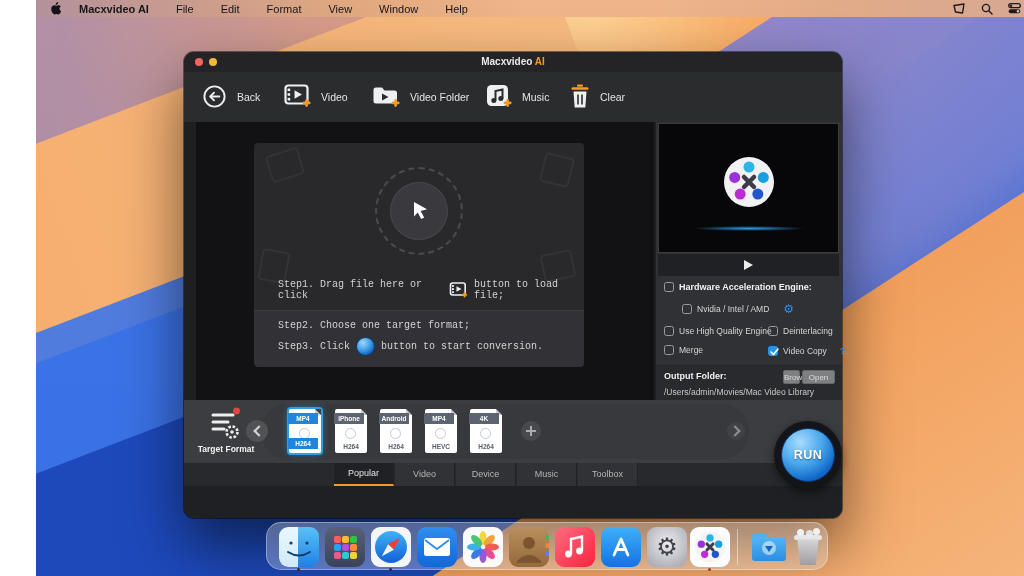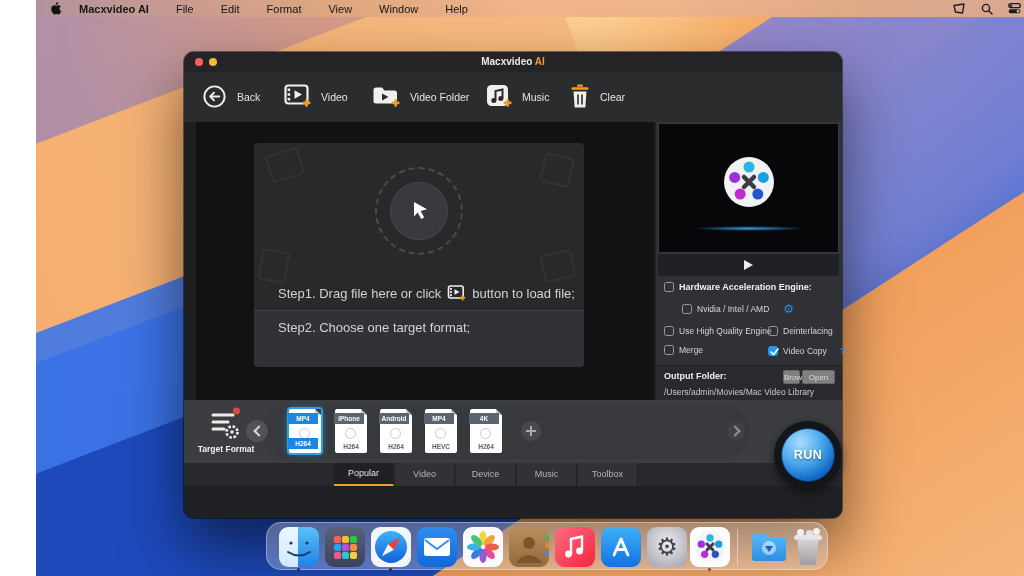--- a/index.html
+++ b/index.html
@@ -48,21 +48,21 @@
   .main-left{position:absolute;left:12px;top:0;width:458px;height:278px;background:#121214;}
   .steps-panel{position:absolute;left:58px;top:21px;width:330px;}
   .dropzone{position:relative;height:167px;background:#29292c;border-radius:4px 4px 0 0;overflow:hidden;}
   .ghost{position:absolute;border:2px solid rgba(255,255,255,.05);border-radius:4px;}
   .g1{left:14px;top:8px;width:30px;height:24px;transform:rotate(-18deg);}
   .g2{right:12px;top:12px;width:26px;height:26px;transform:rotate(14deg);}
   .g3{left:6px;bottom:28px;width:24px;height:28px;transform:rotate(10deg);}
   .g4{right:10px;bottom:30px;width:28px;height:24px;transform:rotate(-12deg);}
   .dash-circle{position:absolute;left:121px;top:24px;width:84px;height:84px;border:2px dashed #4a4a4f;border-radius:50%;}
   .drop-core{position:absolute;left:13px;top:13px;width:58px;height:58px;border-radius:50%;background:#39393e;box-shadow:inset 0 0 0 1px #45454b;display:flex;align-items:center;justify-content:center;}
-  .step-row{display:flex;align-items:center;gap:6px;font-size:13px;color:#d3d3d3;}
+  .step-row{display:flex;align-items:center;gap:6px;font-size:10px;color:#d3d3d3;font-family:Liberation Mono, monospace;}
   .step1{position:absolute;left:24px;bottom:9px;}
   .stepsbox{height:57px;background:#323236;border-top:1px solid #3e3e43;border-radius:0 0 4px 4px;padding:9px 0 0 24px;box-sizing:border-box;}
   .step3{margin-top:6px;}
   .run-mini{width:17px;height:17px;border-radius:50%;background:radial-gradient(circle at 35% 28%,#9ed6fa 0%,#3f9fe8 45%,#0f5cb4 80%);border:1px solid #0a3e7e;}
 
   
   .right-panel{position:absolute;left:472px;top:0;width:186px;height:278px;background:#2f3134;}
   .preview{position:absolute;left:2px;top:1px;width:181px;height:130px;background:#070709;border:1px solid #3a3a3f;box-sizing:border-box;}
   .logo-wrap{position:absolute;left:62px;top:30px;width:56px;height:56px;}
   .glow{position:absolute;left:34px;top:102px;width:112px;height:5px;background:radial-gradient(ellipse at center,rgba(47,164,240,.95) 0%,rgba(47,164,240,0) 70%);}
@@ -311,20 +311,25 @@
                     </g>
                   </svg>
                 </span>
               <span>button to load file;</span>
             </div>
           </div>
           <div class="stepsbox">
             <div class="step-row">
               <span>Step2. Choose one target format;</span>
             </div>
+            <div class="step-row step3">
+              <span>Step3. Click</span>
+              <span class="run-mini"></span>
+              <span>button to start conversion.</span>
+            </div>
           </div>
         </div>
       </div>
 
       <div class="right-panel">
         <div class="preview">
           <div class="logo-wrap">
             <svg width="56" height="56" viewBox="0 0 56 56">
                 <circle cx="28" cy="28" r="25" fill="#f2f2f5"></circle>
                 <path d="M42 50 H54 V43 Q49 50 42 50 Z" fill="#f2f2f5" transform="translate(-8,-8) scale(0.9)"></path>

